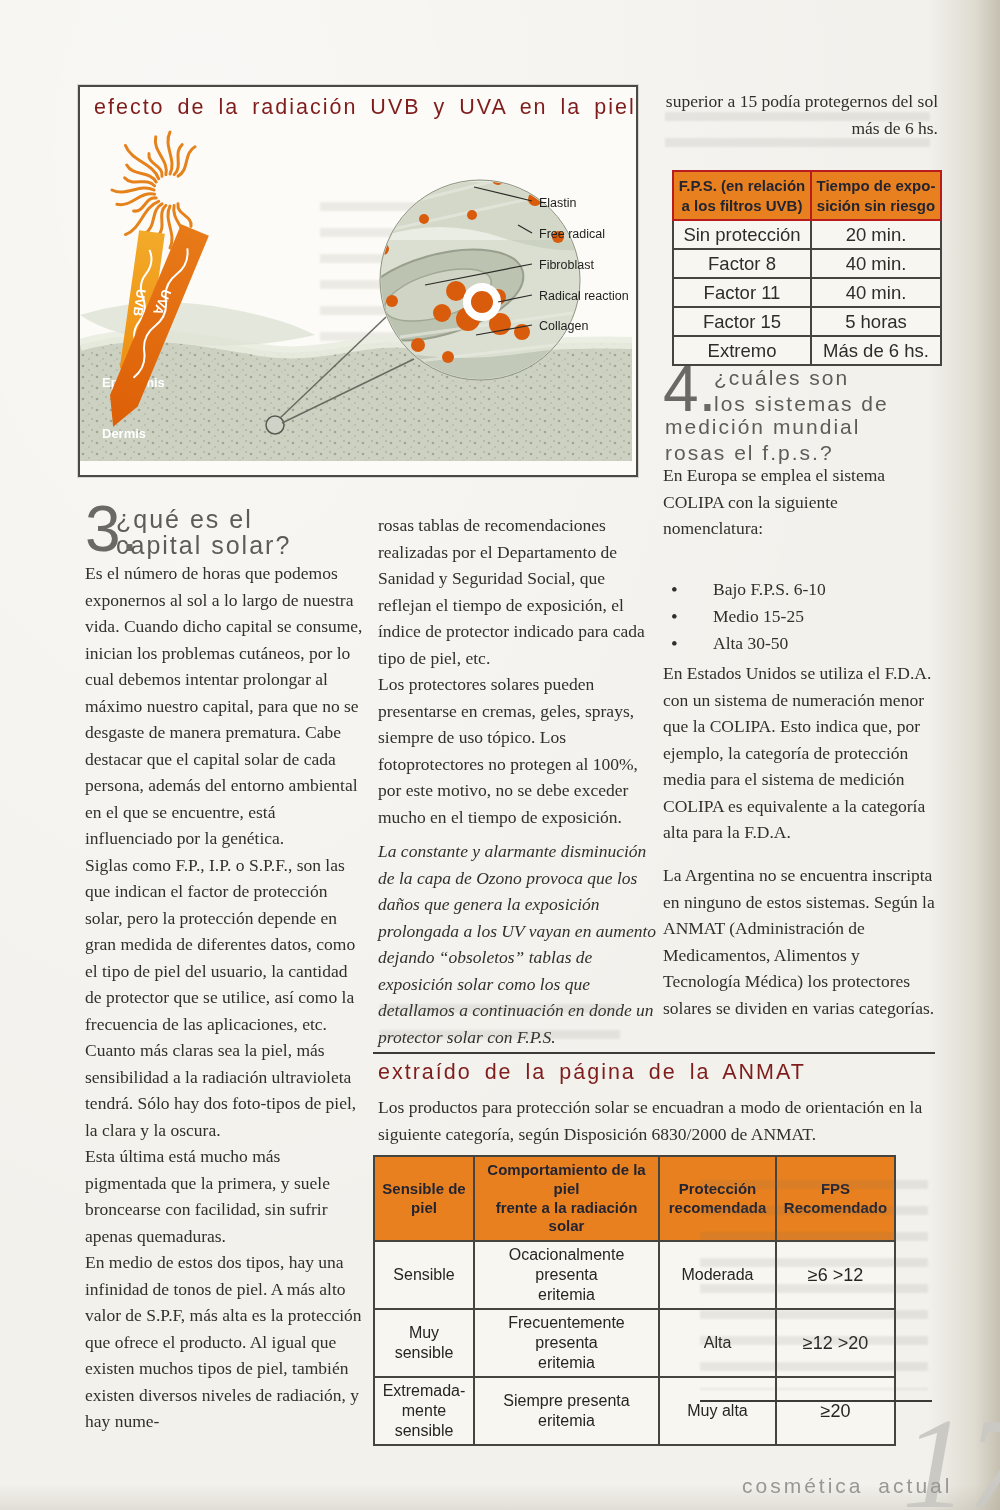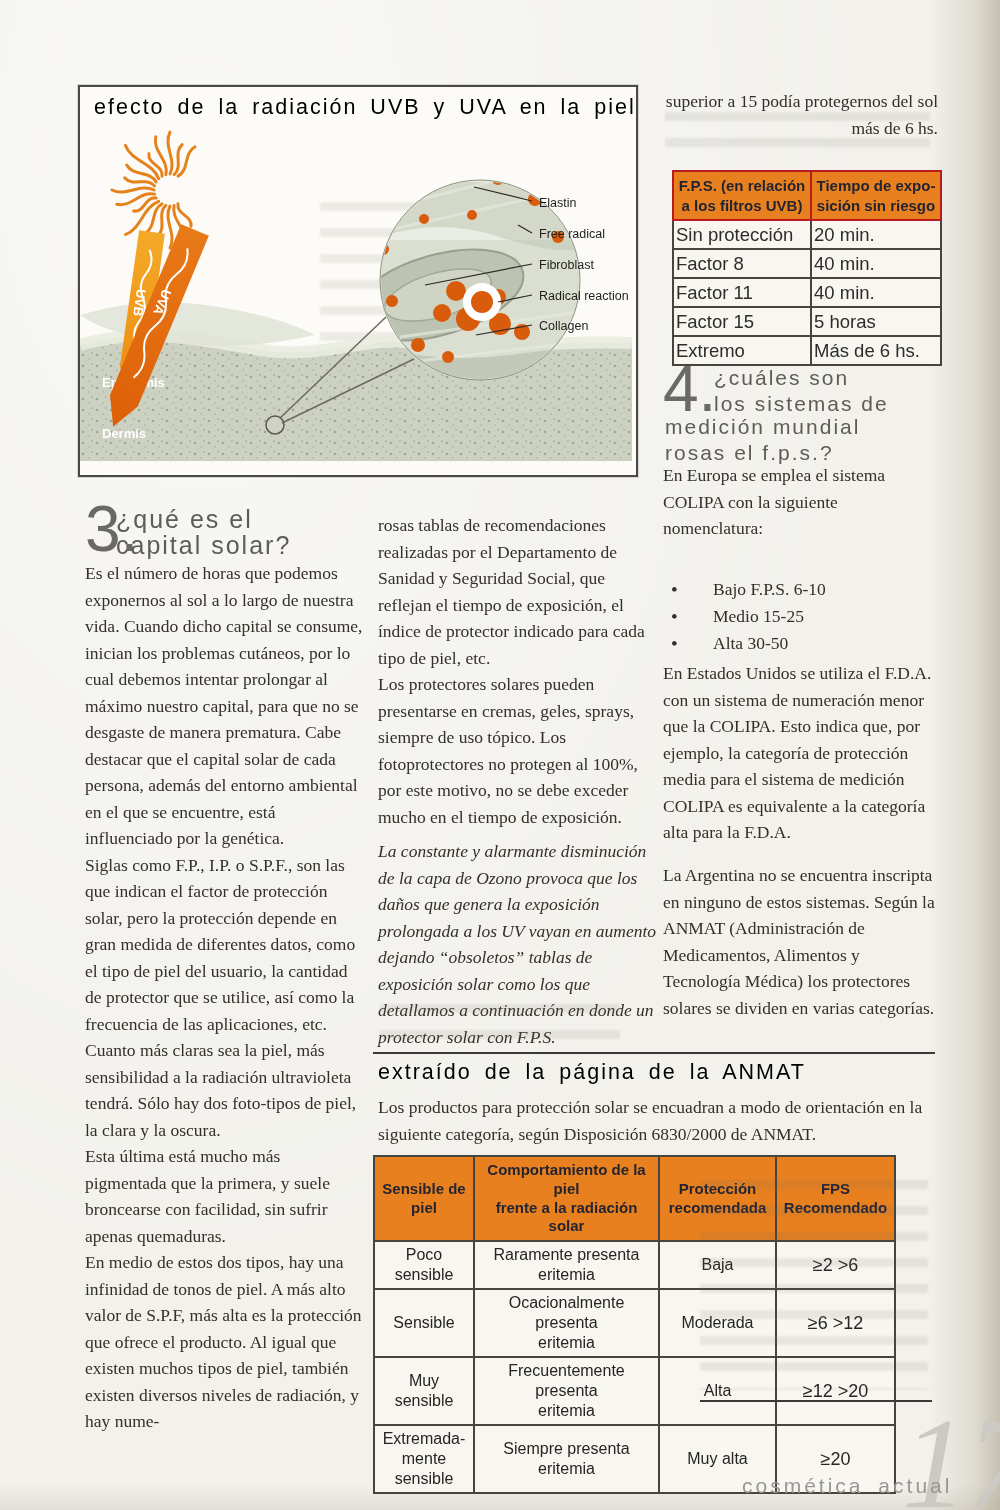--- a/index.html
+++ b/index.html
@@ -9,36 +9,36 @@
         background:radial-gradient(ellipse at 20% 10%, rgba(255,255,255,.5), rgba(0,0,0,0) 60%);pointer-events:none;}
   .edge-right{position:absolute;right:0;top:0;width:72px;height:100%;
         background:linear-gradient(90deg, rgba(186,178,158,0) 0%, rgba(186,178,158,.35) 65%, rgba(160,151,128,.55) 100%);}
   .edge-bottom{position:absolute;left:0;bottom:0;width:100%;height:26px;
         background:linear-gradient(0deg, rgba(170,163,145,.25), rgba(170,163,145,0));}
 
   .abs{position:absolute;}
   .serif-p{font-size:17.5px;line-height:26.5px;white-space:pre-line;}
 
   
-  .orange-display{font-family:"Liberation Sans",sans-serif;color:#000000;font-weight:400;
+  .orange-display{font-family:"Liberation Sans",sans-serif;color:#7f1d1d;font-weight:400;
         letter-spacing:2px;word-spacing:5px;white-space:nowrap;}
   .gray-display{font-family:"Liberation Sans",sans-serif;color:#5d5c56;font-weight:400;letter-spacing:2px;}
   .big-num{font-family:"Liberation Sans",sans-serif;color:#6a6963;font-weight:400;font-size:64px;line-height:58px;}
 
   
   .illo-box{left:78px;top:85px;width:556px;height:388px;background:#fcfbf7;
         border:2px solid #4a4944;box-shadow:0 0 0 1px rgba(120,118,110,.25);}
   .illo-title{left:14px;top:8px;font-size:21.5px;}
 
   
   table{border-collapse:collapse;table-layout:fixed;}
   .fps-table{width:268px;font-family:"Liberation Sans",sans-serif;}
   .fps-table th{background:#e8801f;color:#242431;font-size:15px;line-height:1.3;font-weight:bold;
         border:2px solid #b91c1c;white-space:pre-line;padding:4px 2px;}
-  .fps-table td{border:2px solid #45443f;font-size:18.5px;color:#2e2d29;text-align:left;
+  .fps-table td{border:2px solid #45443f;font-size:18.5px;color:#2e2d29;text-align:center;
         height:27px;padding:0 2px;background:#f7f6f1;}
   .anmat-table{width:521px;font-family:"Liberation Sans",sans-serif;}
   .anmat-table th{background:#e8801f;color:#242431;font-size:15px;line-height:1.25;font-weight:bold;
         border:2px solid #45443f;white-space:pre-line;padding:4px 3px;height:40px;}
   .anmat-table td{border:2px solid #45443f;font-size:16px;color:#262521;text-align:center;
         white-space:pre-line;padding:3px 4px;background:#f7f6f1;line-height:1.25;}
   .anmat-table td.fps-col{font-size:18px;}
   .rule{background:#3b3a36;height:2px;}
 
   
@@ -280,26 +280,20 @@
         <th>Comportamiento de la piel
 frente a la radiación solar</th>
         <th>Protección
 recomendada</th>
         <th>FPS
 Recomendado</th>
       </tr>
     </thead>
     <tbody>
         <tr>
-          <td>Poco sensible</td>
-          <td>Raramente presenta eritemia</td>
-          <td>Baja</td>
-          <td class="fps-col">≥2 &gt;6</td>
-        </tr>
-        <tr>
           <td>Sensible</td>
           <td>Ocacionalmente presenta
 eritemia</td>
           <td>Moderada</td>
           <td class="fps-col">≥6 &gt;12</td>
         </tr>
         <tr>
           <td>Muy sensible</td>
           <td>Frecuentemente presenta
 eritemia</td>

